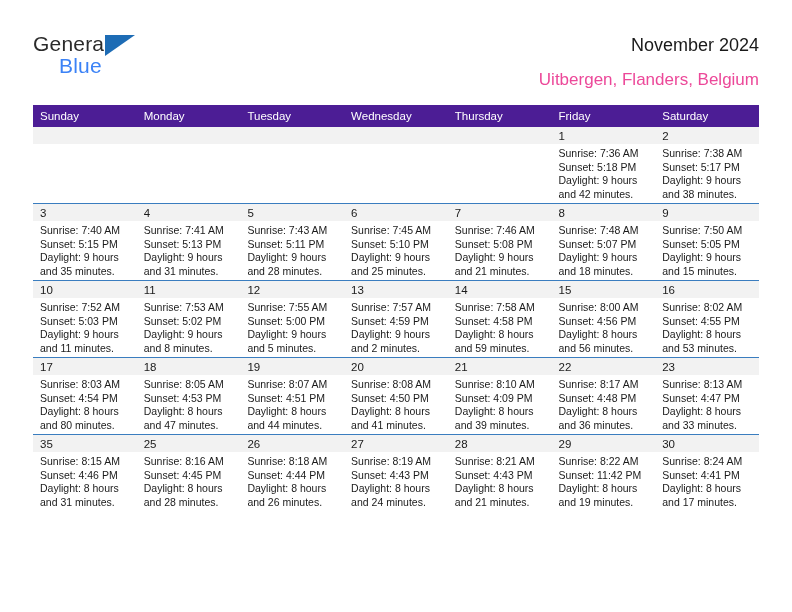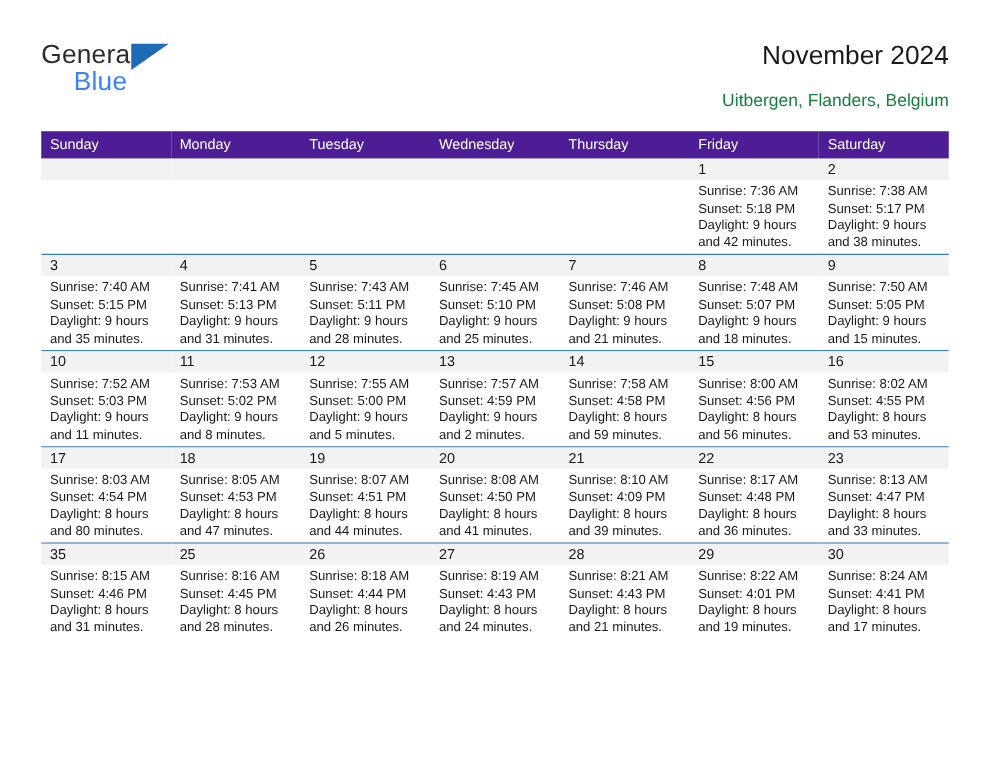--- a/index.html
+++ b/index.html
@@ -64,30 +64,30 @@
     line-height: 24px;
   }
 
   .title-block {
     position: absolute;
     right: 0;
     top: 0;
     text-align: right;
   }
   .cal-title {
-    font-size: 21px;
+    font-size: 18px;
     font-weight: normal;
     color: #1a1a1a;
     line-height: 34px;
     white-space: nowrap;
   }
   .cal-subtitle {
     margin-top: 9px;
-    font-size: 14px;
-    color: #15803d;
+    font-size: 17px;
+    color: #ec4899;
     line-height: 18px;
     white-space: nowrap;
   }
 
   
   .calendar {
     position: absolute;
     left: 33px;
     top: 105px;
     width: 726px;
@@ -516,21 +516,21 @@
                 <div>Daylight: 8 hours</div>
                 <div>and 21 minutes.</div>
               </div>
             </div>
           </td>
           <td>
             <div class="day">
               <div class="day-num-band">29</div>
               <div class="day-info">
                 <div>Sunrise: 8:22 AM</div>
-                <div>Sunset: 4:01 PM</div>
+                <div>Sunset: 11:42 PM</div>
                 <div>Daylight: 8 hours</div>
                 <div>and 19 minutes.</div>
               </div>
             </div>
           </td>
           <td>
             <div class="day">
               <div class="day-num-band">30</div>
               <div class="day-info">
                 <div>Sunrise: 8:24 AM</div>

